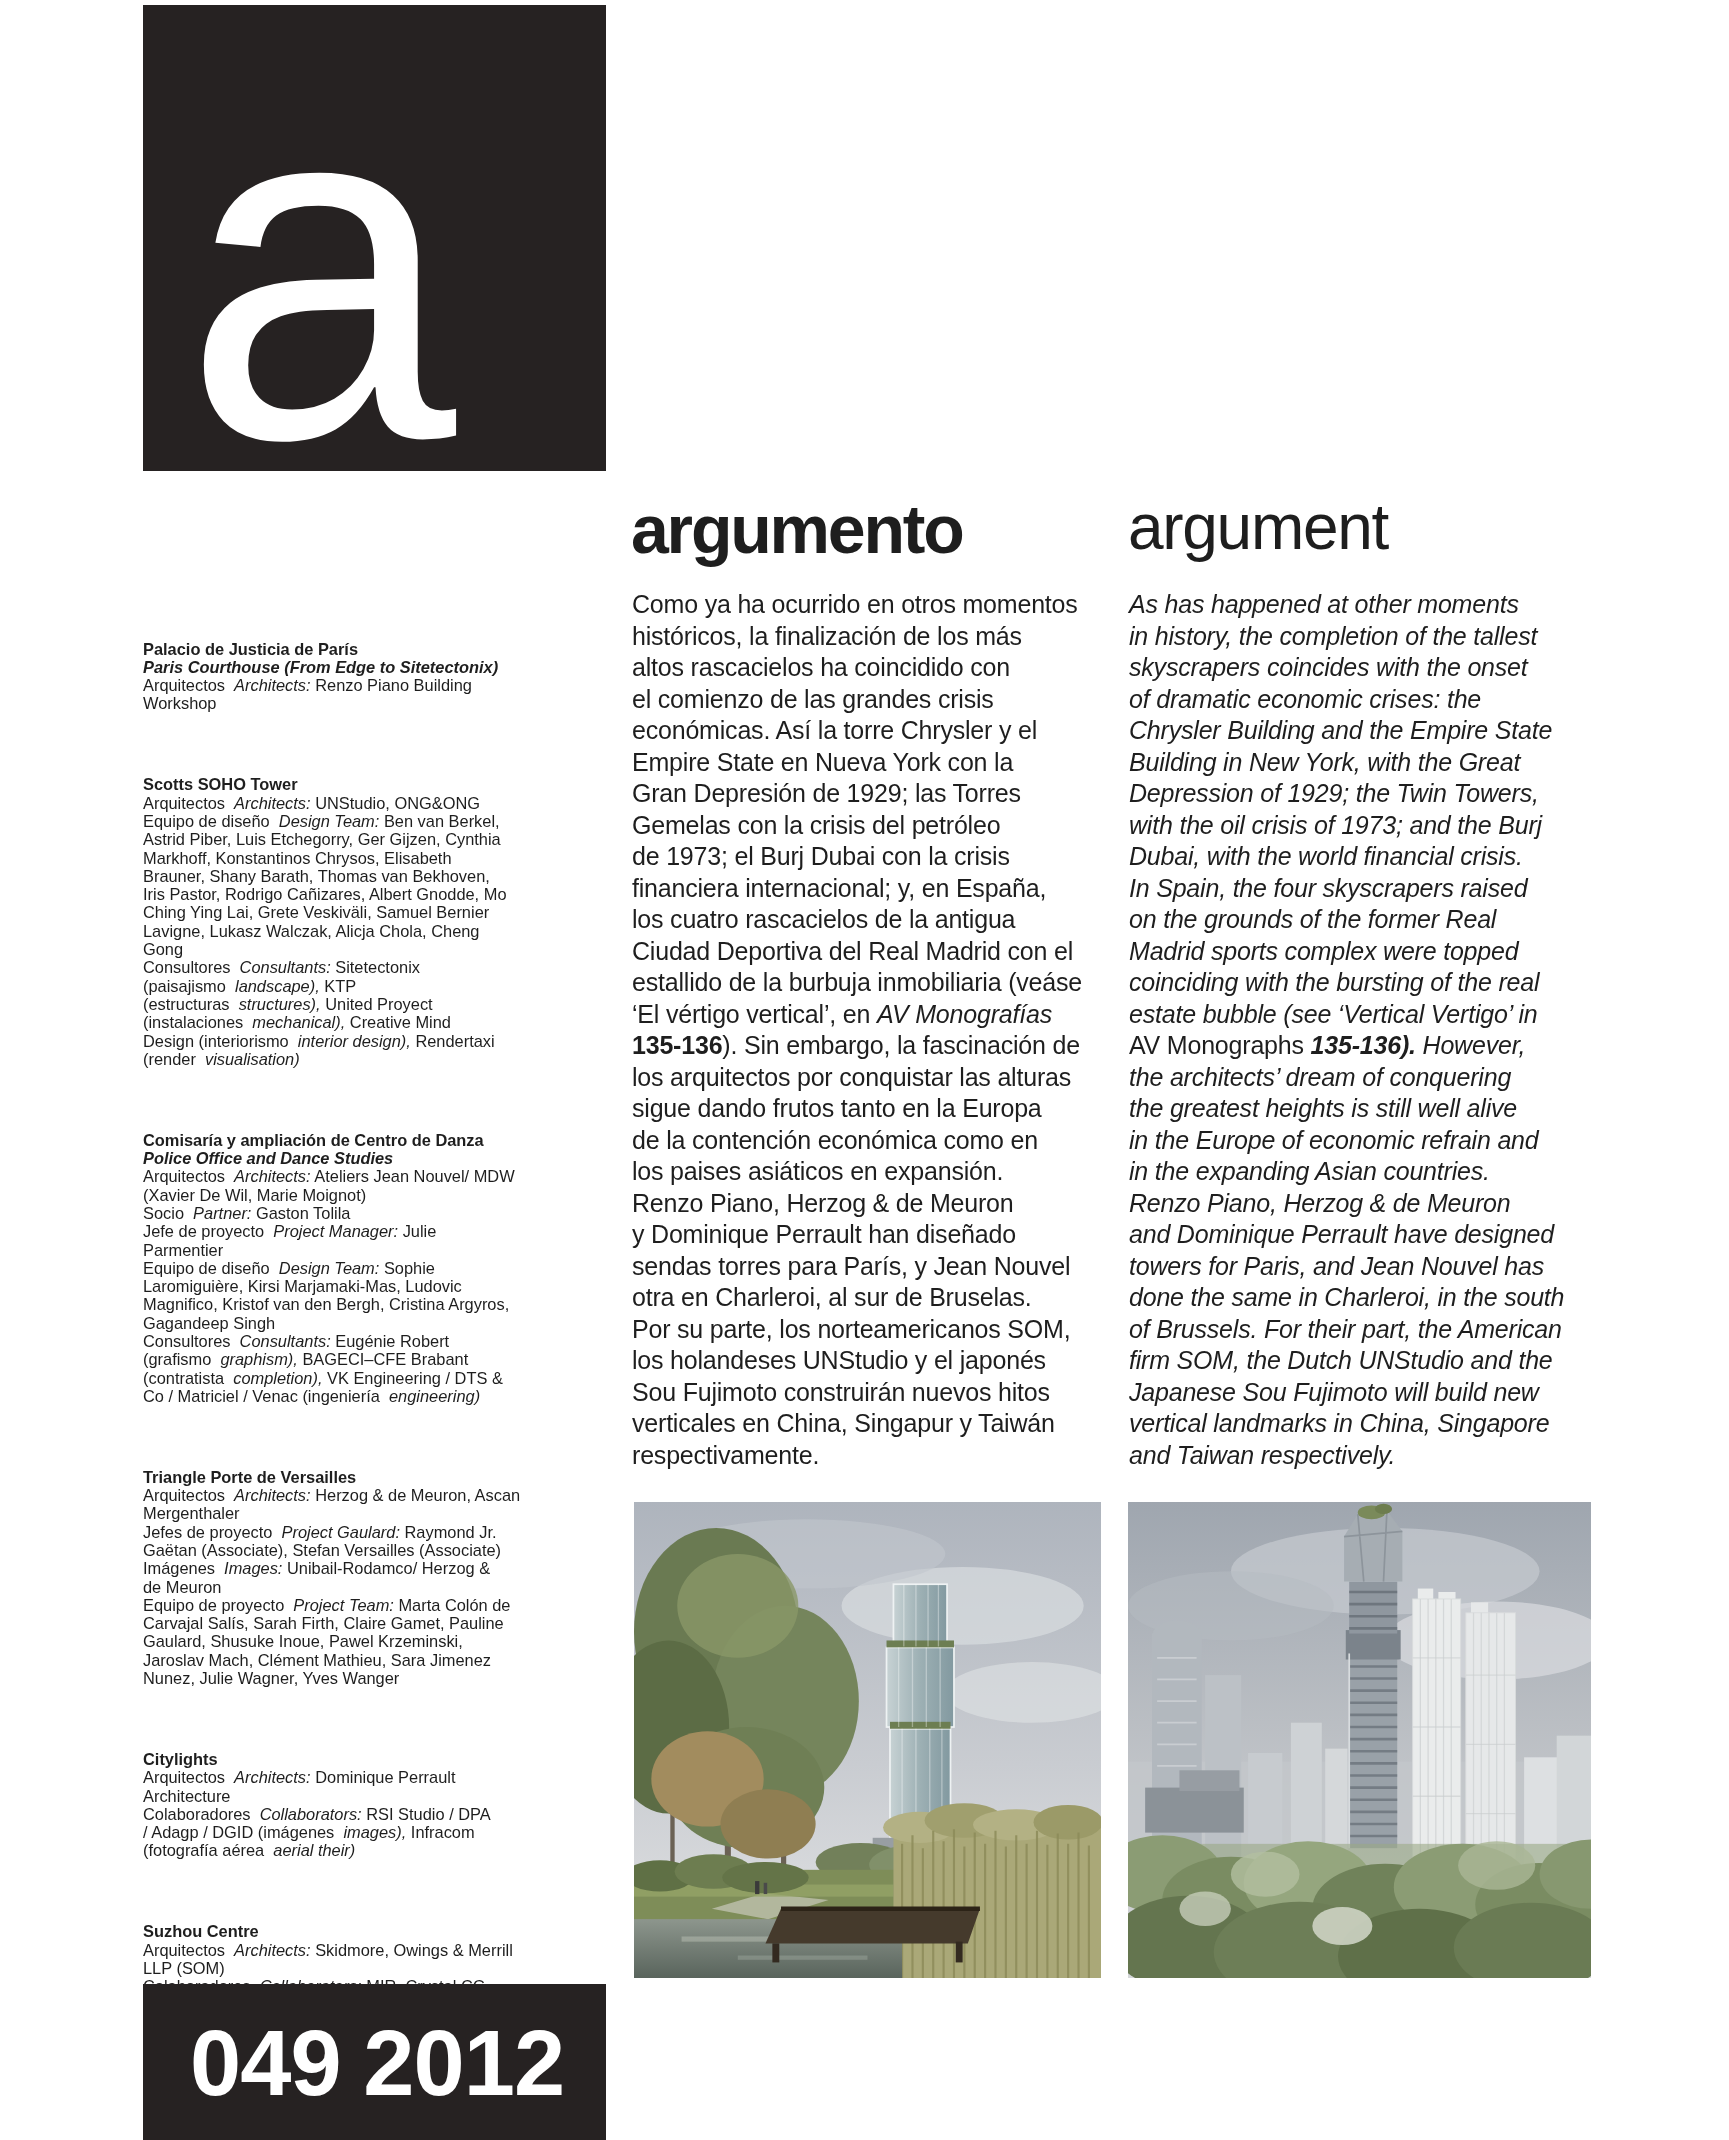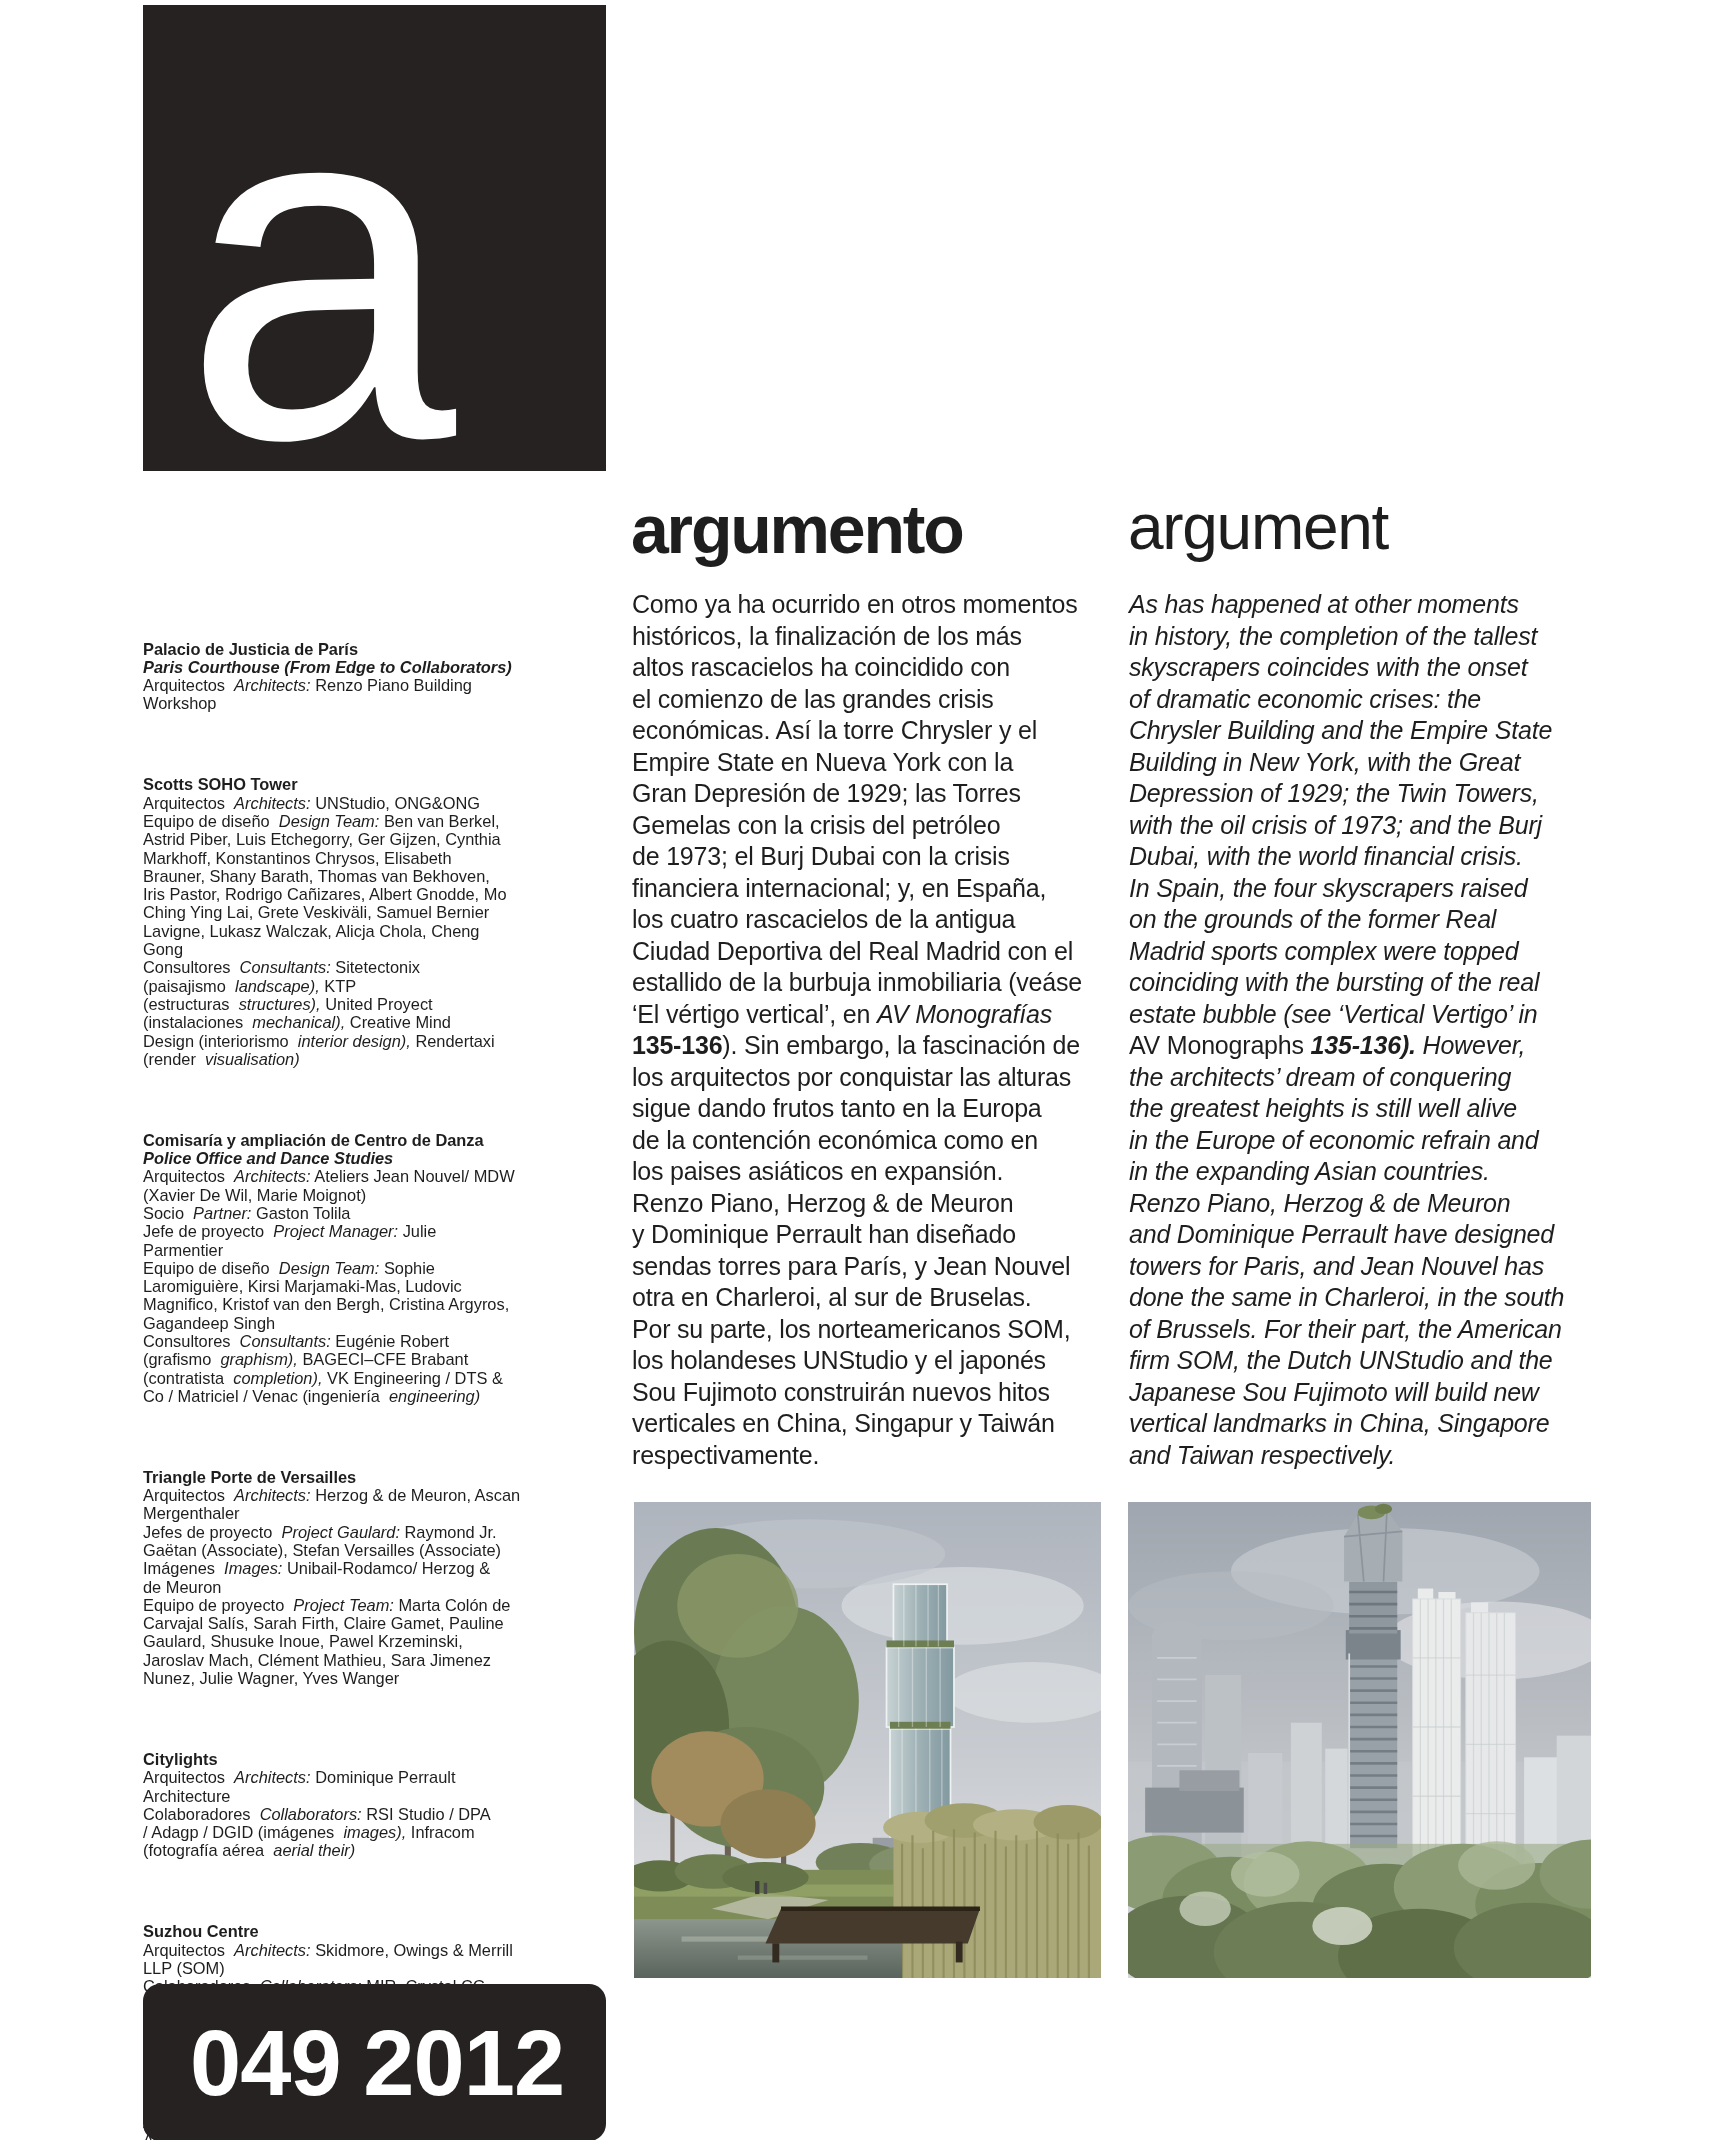--- a/index.html
+++ b/index.html
@@ -37,37 +37,37 @@
   .run-r  { font-weight:400; font-style:normal; }
   .run-i  { font-weight:400; font-style:italic; }
   .run-b  { font-weight:700; font-style:normal; }
   .run-bi { font-weight:700; font-style:italic; }
   .img-left  { position:absolute; left:634px;  top:1502px; width:467px; height:476px; }
   .img-right { position:absolute; left:1128px; top:1502px; width:463px; height:476px; }
   .img-left svg, .img-right svg { display:block; width:100%; height:100%; }
   .footer-block {
     position:absolute; left:143px; top:1984px; width:463px; height:157px;
     background:#262222; color:#ffffff; display:flex; align-items:center;
-    padding-left:47px; box-sizing:border-box;border-radius:17px;
+    padding-left:47px; box-sizing:border-box;
   }
   .footer-issue { font-size:92px; font-weight:700; line-height:1; letter-spacing:-0.9px; }
   .footer-year  { font-size:92px; font-weight:700; line-height:1; letter-spacing:-0.9px; margin-left:22.5px; }
 </style>
 </head>
 <body>
 
 <div class="page">
 
   <div class="letter-block">
     <span class="glyph">a</span>
   </div>
 
   <div class="sidebar">
     <div class="section"><span class="run-b">Palacio de Justicia de París
-</span><span class="run-bi">Paris Courthouse (From Edge to Collaborators)
+</span><span class="run-bi">Paris Courthouse (From Edge to Sitetectonix)
 </span><span class="run-r">Arquitectos  </span><span class="run-i">Architects:</span><span class="run-r"> Renzo Piano Building
 Workshop</span></div>
     <div class="section"><span class="run-b">Scotts SOHO Tower
 </span><span class="run-r">Arquitectos  </span><span class="run-i">Architects:</span><span class="run-r"> UNStudio, ONG&amp;ONG
 Equipo de diseño  </span><span class="run-i">Design Team:</span><span class="run-r"> Ben van Berkel,
 Astrid Piber, Luis Etchegorry, Ger Gijzen, Cynthia
 Markhoff, Konstantinos Chrysos, Elisabeth
 Brauner, Shany Barath, Thomas van Bekhoven,
 Iris Pastor, Rodrigo Cañizares, Albert Gnodde, Mo
 Ching Ying Lai, Grete Veskiväli, Samuel Bernier

